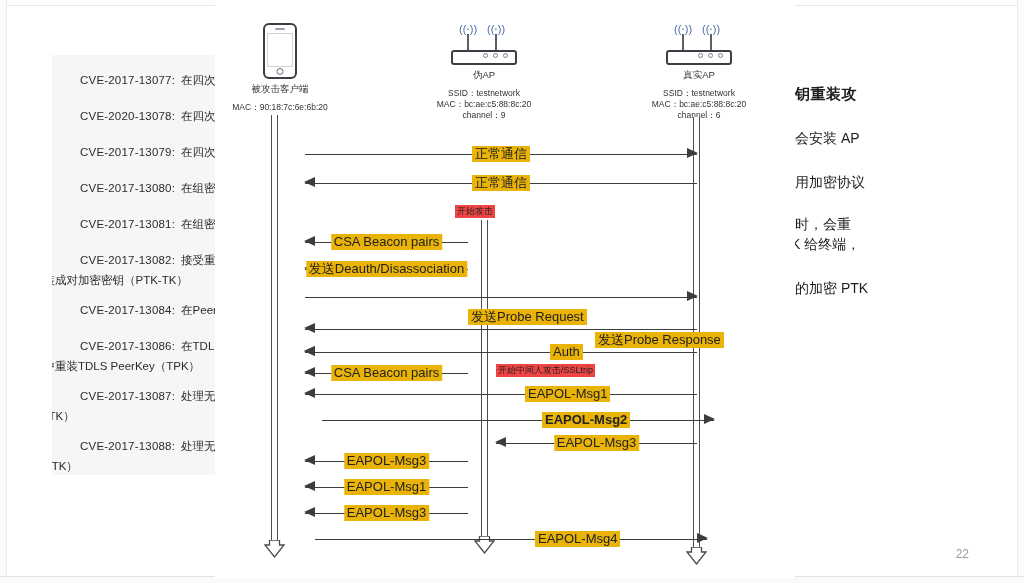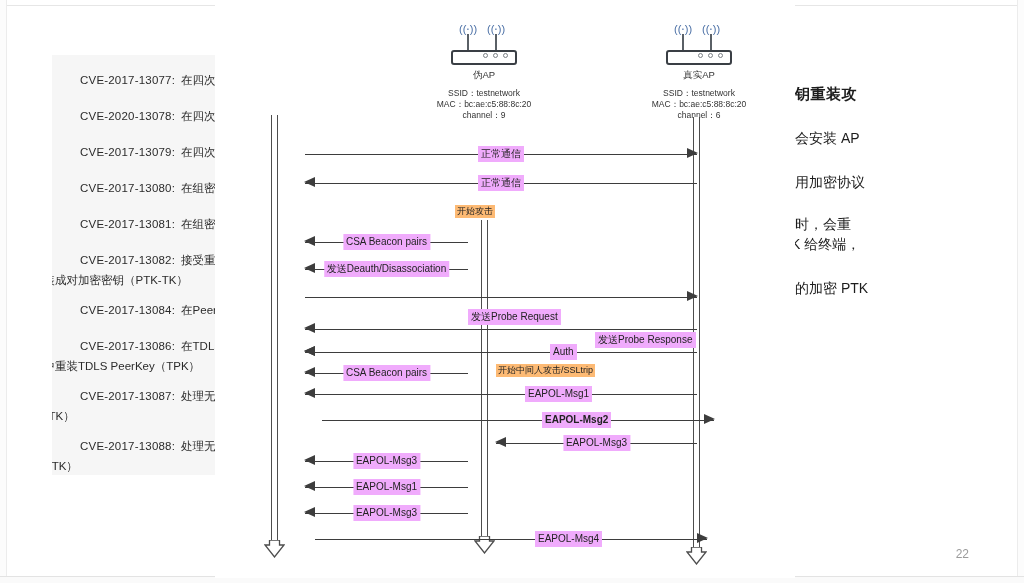--- a/index.html
+++ b/index.html
@@ -138,26 +138,26 @@
   .msg .tip.right{
     right:-1px;border-top:5px solid transparent;border-bottom:5px solid transparent;
     border-left:11px solid #3d3d3d;
   }
   .msg .tip.left{
     left:-1px;border-top:5px solid transparent;border-bottom:5px solid transparent;
     border-right:11px solid #3d3d3d;
   }
   .msg .lbl{
     position:absolute;top:0px;left:50%;transform:translateX(-50%);
-    background:#f0abfc;padding:0 3px;font-size:10px;color:#222;white-space:nowrap;
+    background:#eab308;padding:0 3px;font-size:13px;color:#222;white-space:nowrap;
     line-height:16px;
   }
   
   .note{
-    position:absolute;font-size:9px;color:#222;white-space:nowrap;background:#fdba74;
+    position:absolute;font-size:9px;color:#222;white-space:nowrap;background:#ef4444;
     padding:0 2px;
   }
 
   
   #page-num{
     position:absolute;right:55px;bottom:22px;font-size:12px;color:#9b9b9b;
   }
 </style>
 </head>
 <body>
@@ -237,20 +237,27 @@
       </div>
 
       <div class="right-para">
         <span>的加密 PTK</span>
       </div>
     </div>
   </div>
 
   <div id="diagram">
 
+    <div class="actor" style="left:10px;top:18px;width:110px;">
+      <div class="phone">
+          <div class="screen"></div>
+        </div>
+      <div class="caption">被攻击客户端</div>
+      <div class="meta">MAC：90:18:7c:6e:6b:20</div>
+    </div>
 
     <div class="actor" style="left:205px;top:18px;width:128px;">
       <div class="router">
         <span class="wave w1">((⋅))</span>
         <span class="wave w2">((⋅))</span>
         <span class="ant a1"></span>
           <span class="ant a2"></span>
         <span class="body">
             <span class="leds">
               <i></i>

